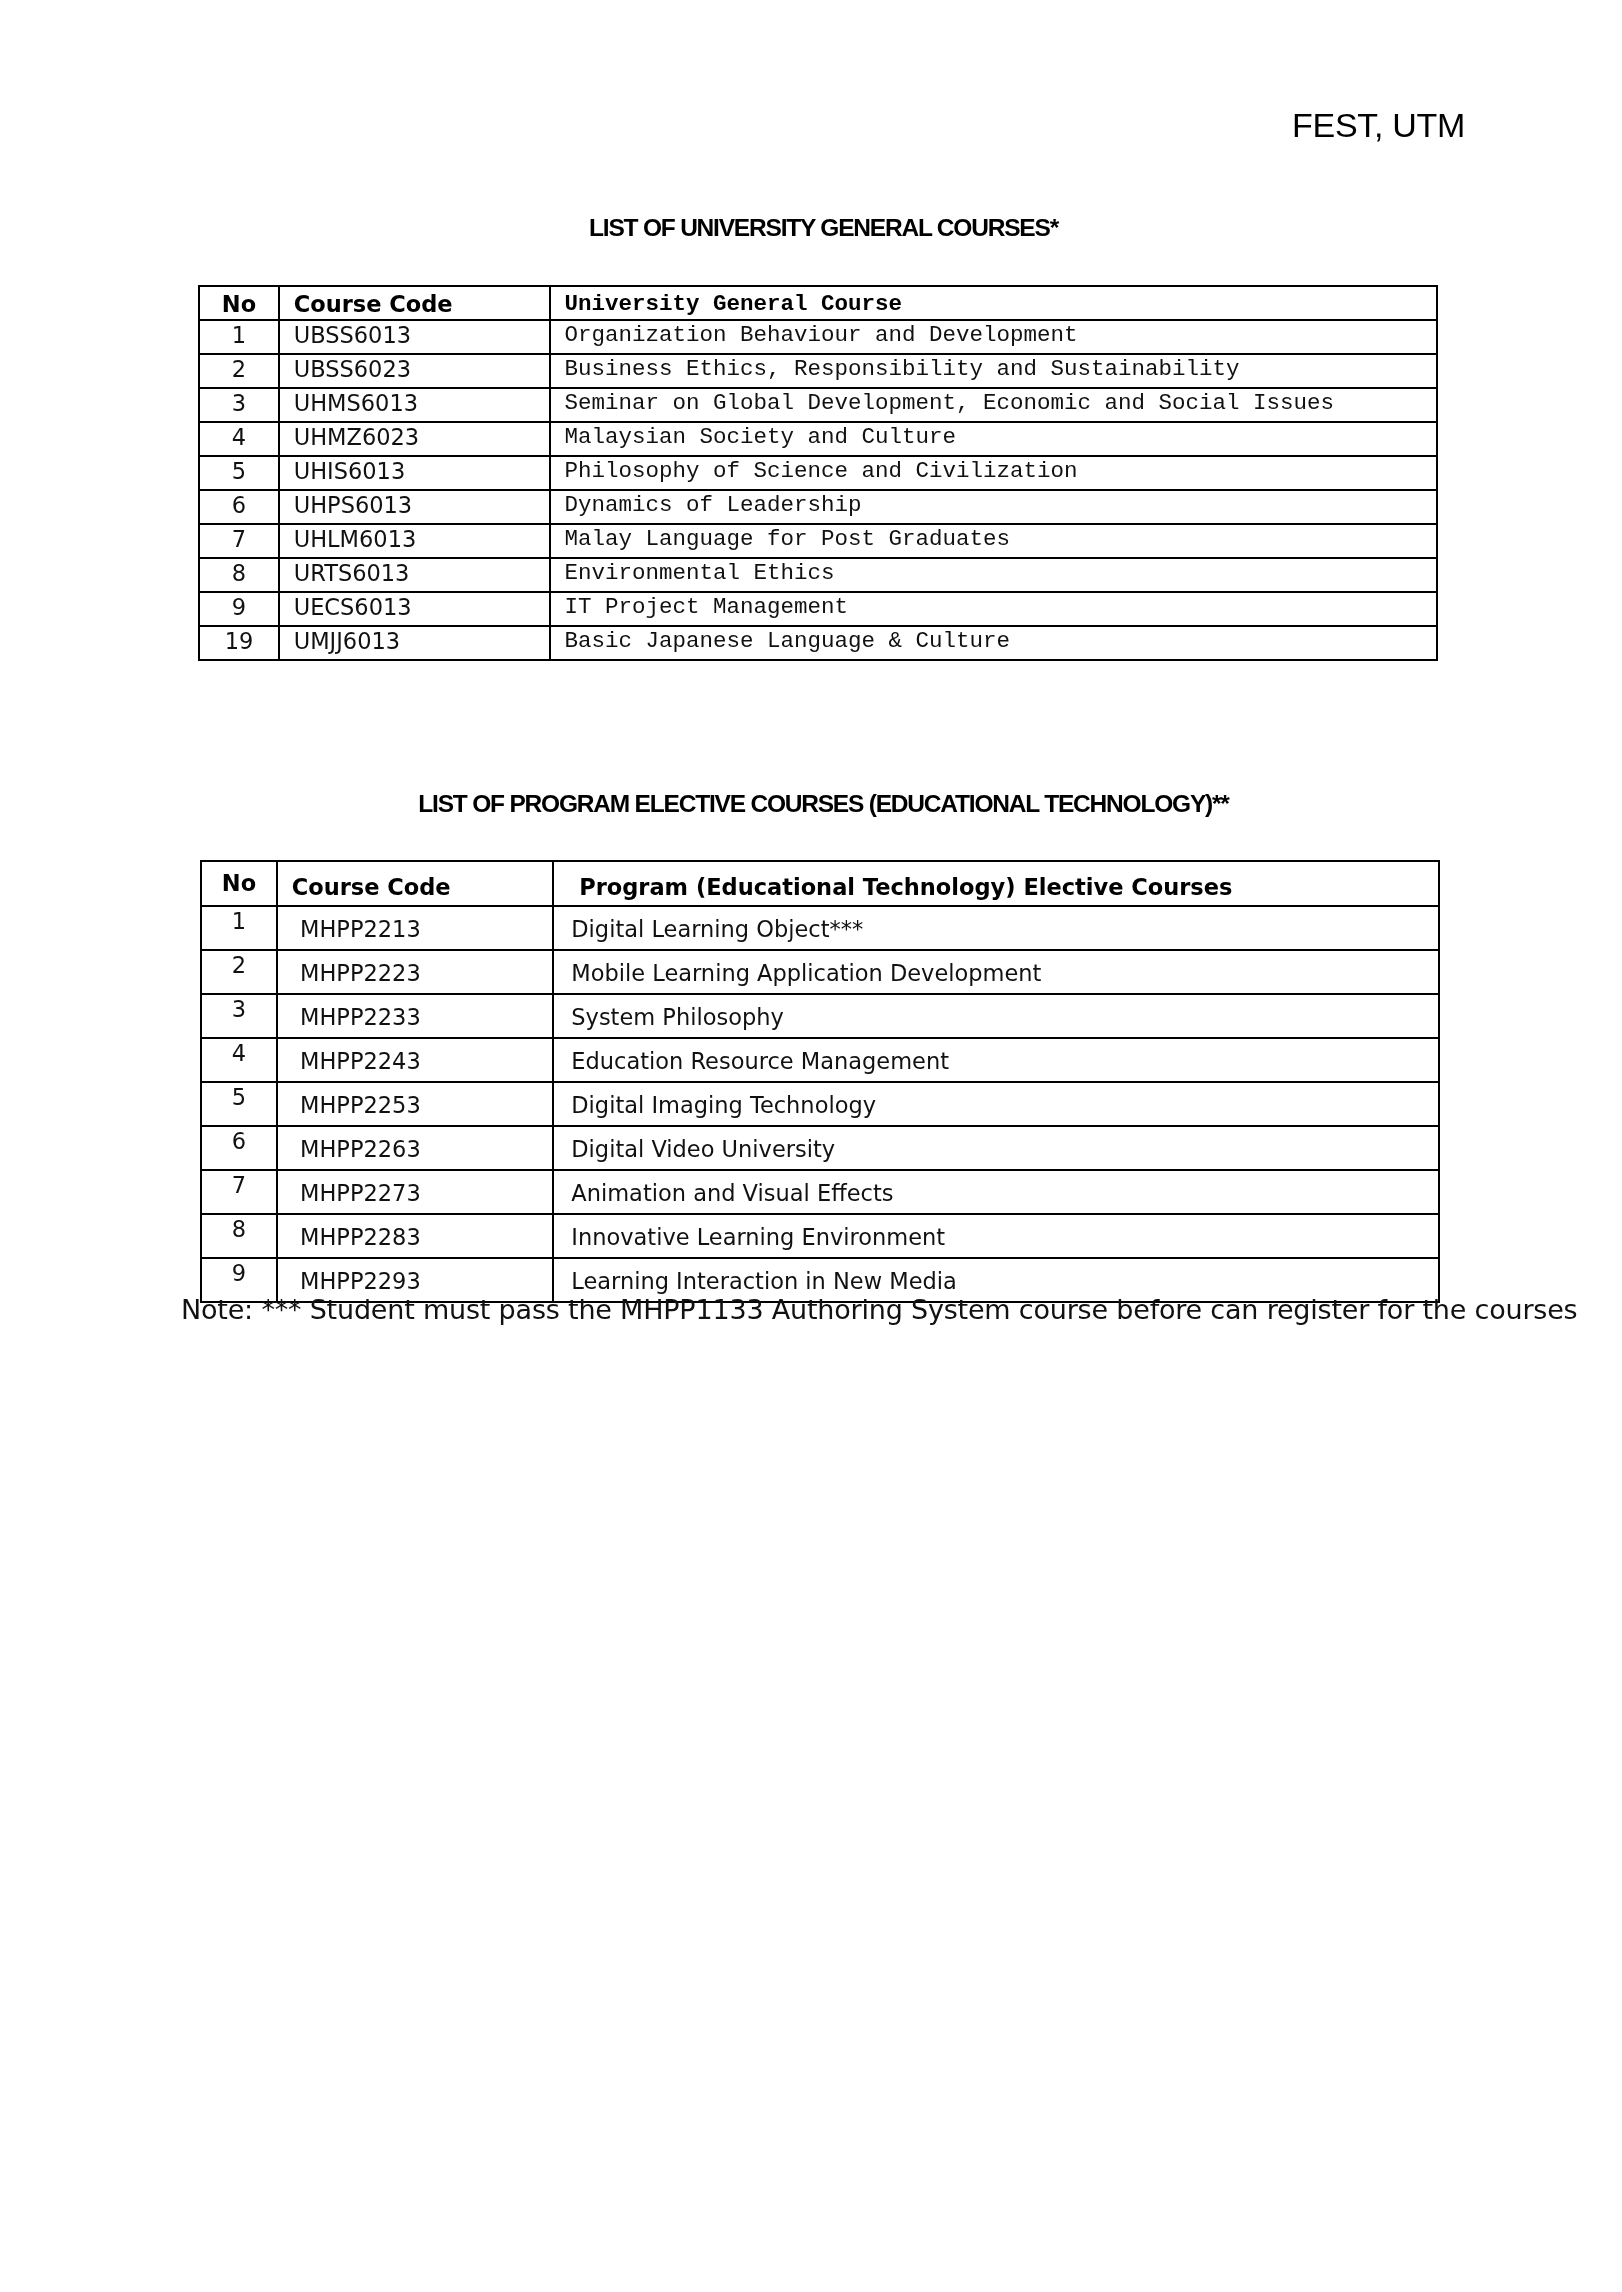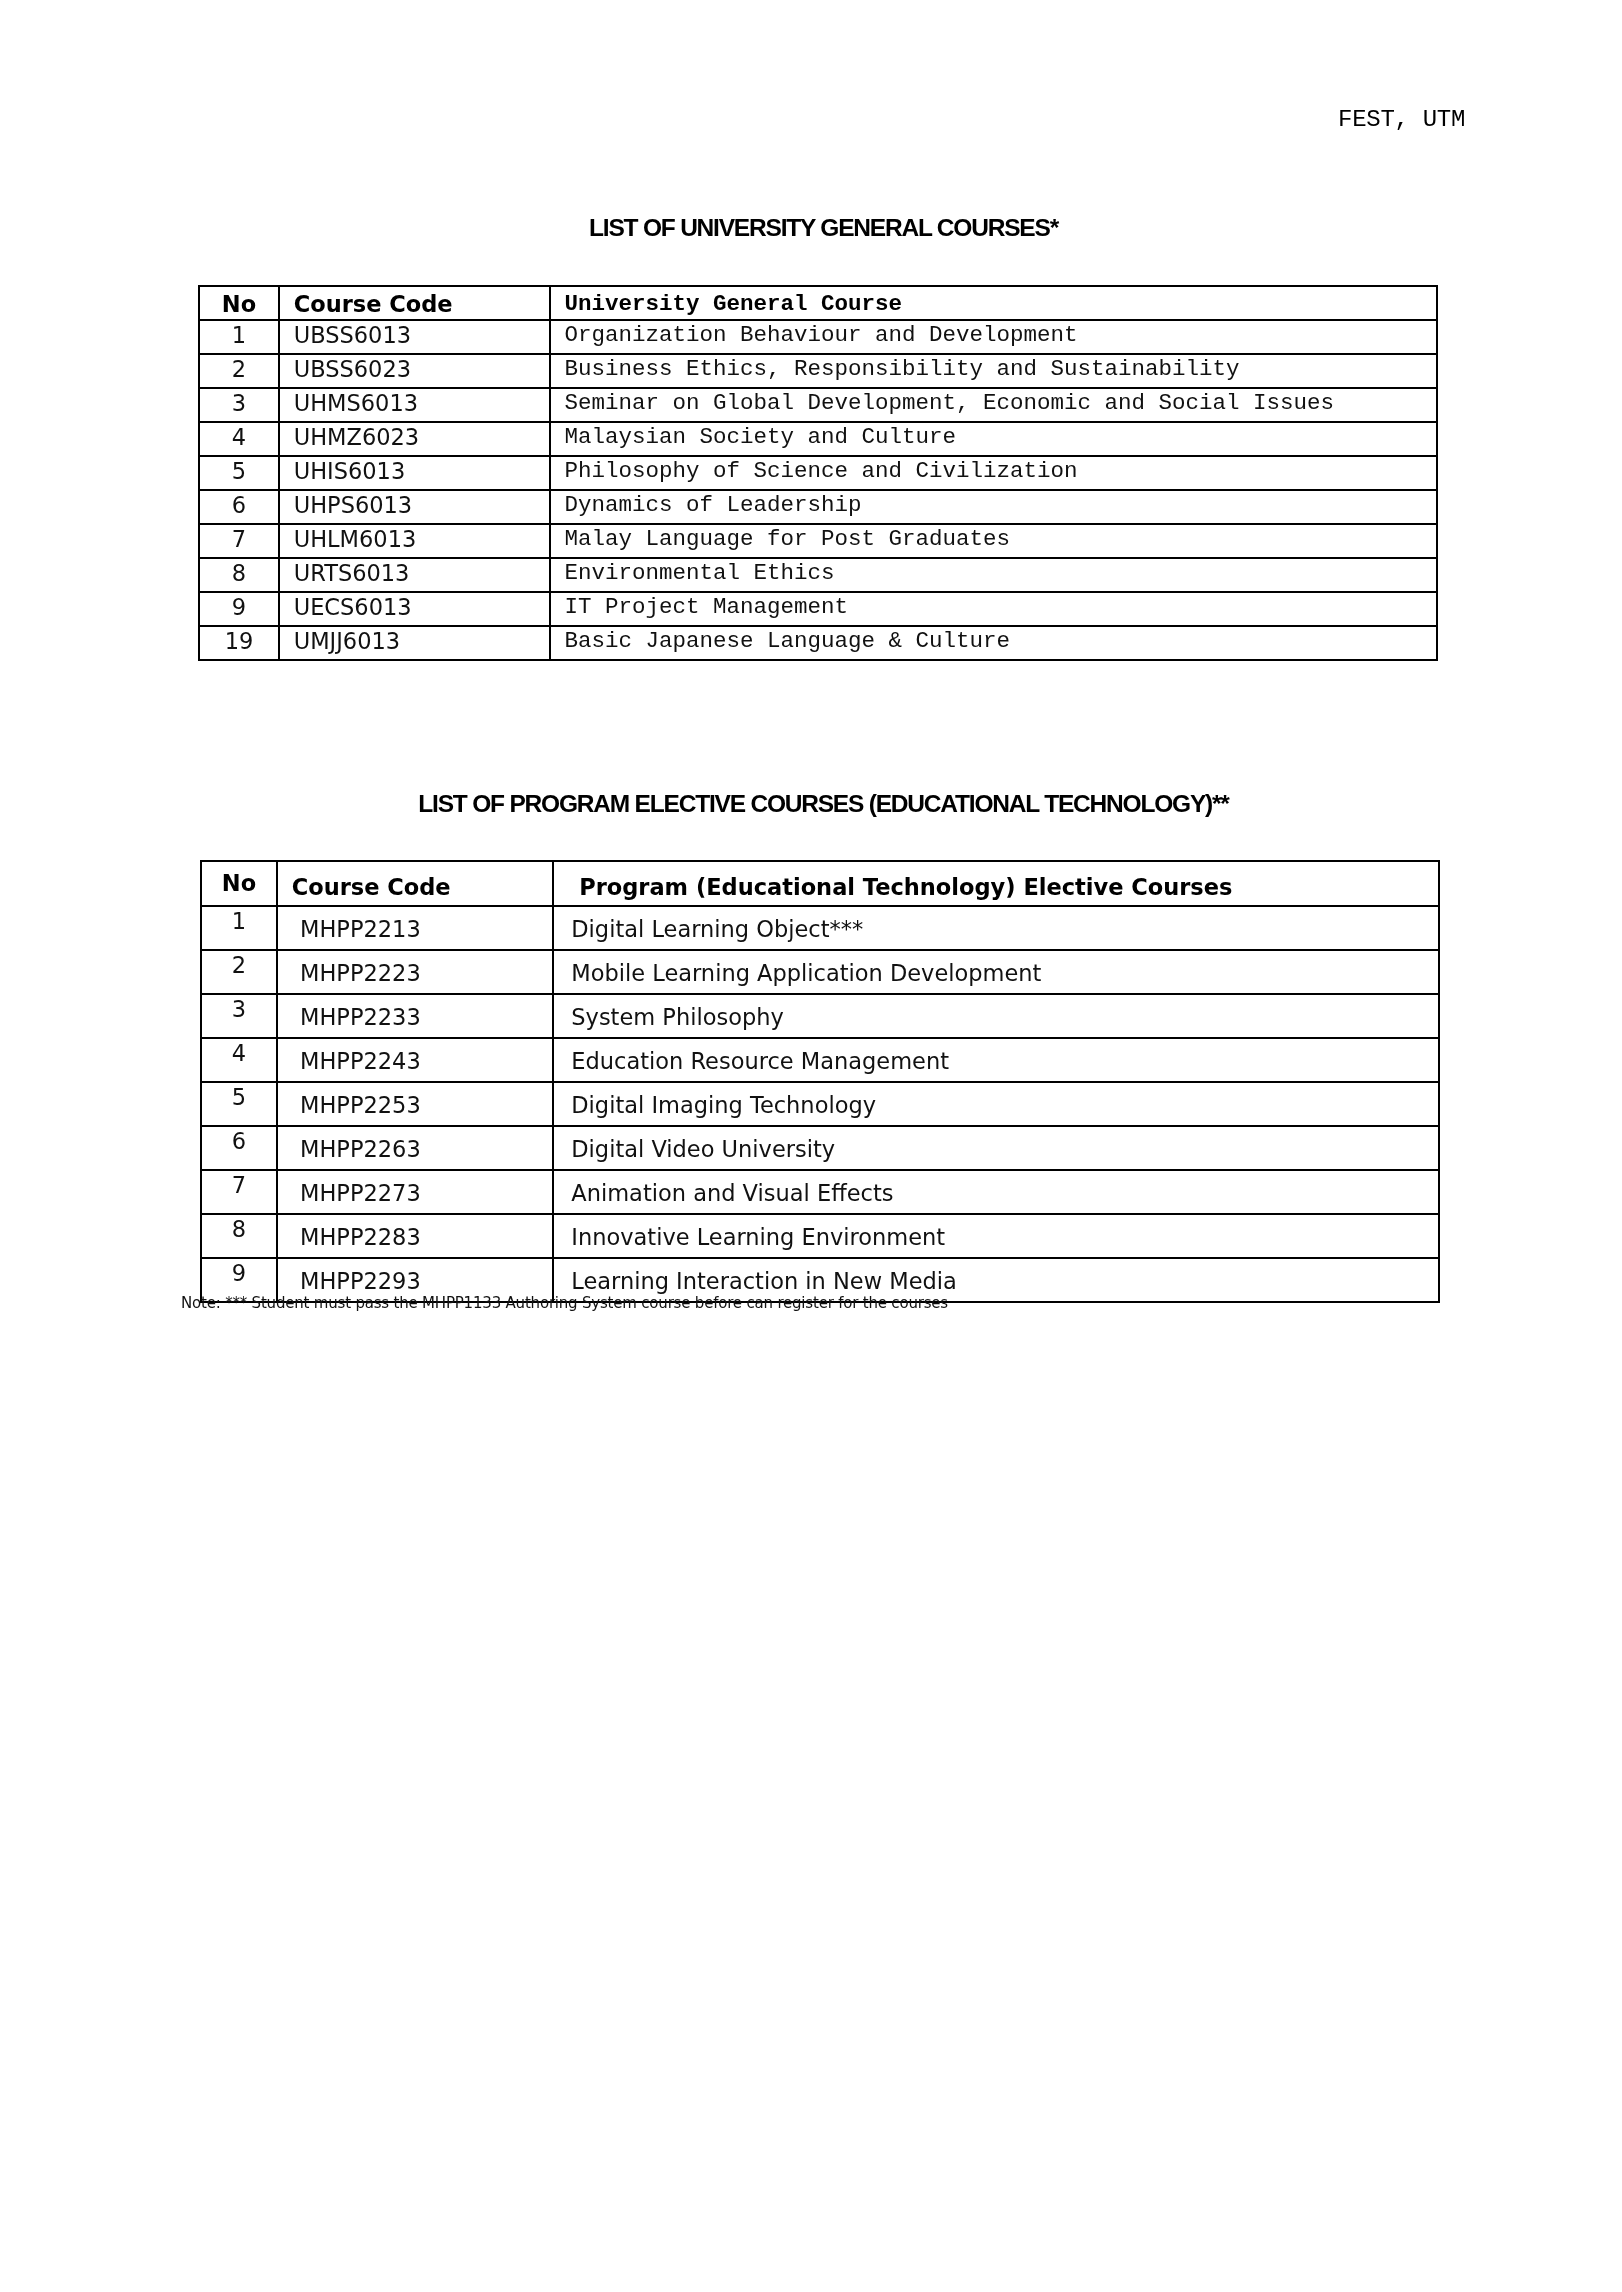--- a/index.html
+++ b/index.html
@@ -1,19 +1,19 @@
 <!DOCTYPE html>
 <html><head>
 <meta charset="utf-8">
 <style>
   html, body { margin: 0; padding: 0; background: #ffffff; }
   body { width: 1622px; height: 2293px; position: relative; overflow: hidden; color: #000; }
   .page-header {
     position: absolute; right: 157px; top: 106px;
-    font-family: Liberation Mono, monospace; font-size: 24px; letter-spacing: -0.3px;
+    font-family: Liberation Sans, sans-serif; font-size: 34px; letter-spacing: -0.3px;
   }
   .section-title {
     position: absolute; left: 0; width: 1647px; text-align: center;
     font-family: "Liberation Sans Narrow", "Liberation Sans", sans-serif;
     font-weight: bold; font-size: 24.5px; letter-spacing: -1.2px;
   }
   #title1 { top: 214px; }
   #title2 { top: 790px; }
   table { position: absolute; border-collapse: collapse; table-layout: fixed; }
   td, th { border: 2.9px solid #000; padding: 0; overflow: hidden; white-space: nowrap; }
@@ -28,21 +28,21 @@
   #table2 td { height: 34px; font-family: "DejaVu Sans", sans-serif; font-size: 22.5px; vertical-align: top; color: #111; }
   #table2 .c-no { width: 74px; text-align: center; padding-top: 0px; line-height: 29px; }
   #table2 .c-code { width: 260px; padding-left: 22px; padding-top: 7.8px; line-height: 29px; }
   #table2 .c-name { padding-left: 17.6px; padding-top: 8px; line-height: 29px; }
   #table2 th.c-no { text-align: center; }
   #table2 th.c-name { padding-left: 25.5px; }
   #table2 th.c-code { padding-left: 13.7px; }
   #table1 th.c-no { text-align: center; }
   .note {
     position: absolute; left: 181px; top: 1294px;
-    font-family: "DejaVu Sans", sans-serif; font-size: 15px; letter-spacing: -0.2px; color: #111;
+    font-family: "DejaVu Sans", sans-serif; font-size: 27px; letter-spacing: -0.2px; color: #111;
   }
 </style>
 </head>
 <body>
 
 <div class="page-header">FEST, UTM</div>
 
 <div class="section-title" id="title1">LIST OF UNIVERSITY GENERAL COURSES*</div>
 
 <table id="table1">

